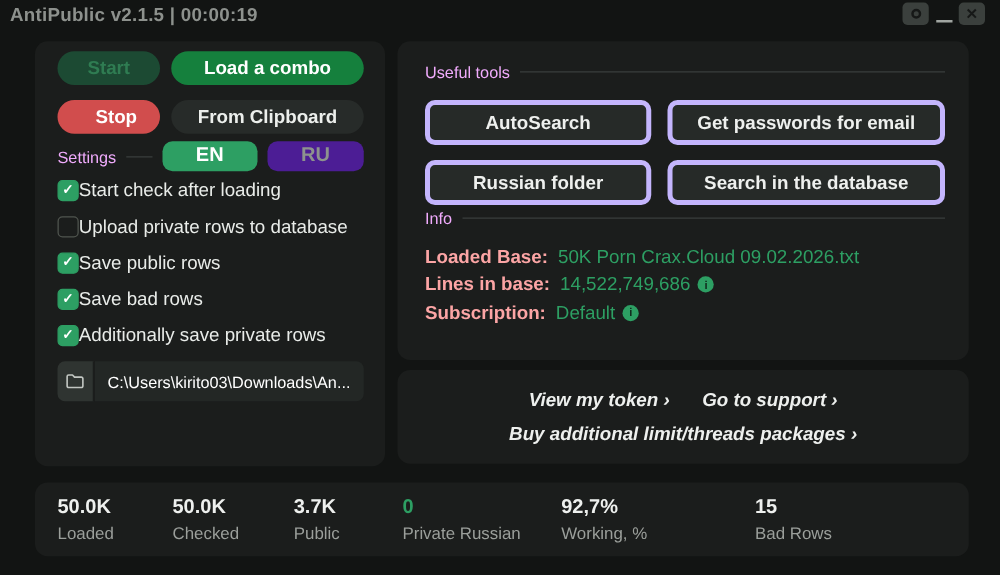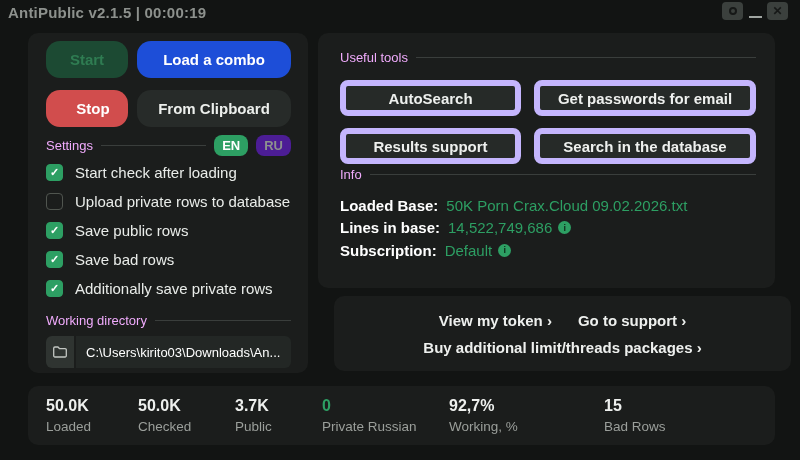--- a/index.html
+++ b/index.html
@@ -21,47 +21,47 @@
   }
   .winbtn.circle { left:722px; }
   .winbtn.close { left:767px; color:#161817; font-size:12px; font-weight:700; line-height:1; }
   .ring { width:8px; height:8px; border:2px solid #161817; border-radius:50%; }
   .minbar { position:absolute; left:749px; top:16px; width:13px; height:2px; background:#a0a5a1; cursor:pointer; }
 
   
   .card { position:absolute; background:#1b1d1c; border-radius:10px; }
   .card-left  { left:28px;  top:33px;  width:280px; height:340px; padding:8px 17px 0 18px; }
   .card-tools { left:318px; top:33px;  width:457px; height:255px; padding:6px 19px 0 22px; }
-  .card-links { left:334px; top:296px; width:457px; height:75px;
-                display:flex; flex-direction:column; align-items:center; justify-content:center; gap:10px; }
+  .card-links { left:318px; top:296px; width:457px; height:75px;
+                display:flex; flex-direction:column; align-items:center; justify-content:center; gap:10px;font-style:italic; }
   .card-stats { left:28px;  top:386px; width:747px; height:59px; }
 
   
   .btn-grid { display:grid; grid-template-columns:82px 1fr; column-gap:9px; row-gap:12px; }
   .btn {
-    height:37px; border:none; border-radius:14px;
+    height:27px; border:none; border-radius:14px;
     font-family:inherit; font-size:15px; font-weight:600; cursor:pointer;
   }
   .btn-start { background:#1c4a33; color:#2f7c52; }
-  .btn-load  { background:#1d4ed8; color:#ffffff; }
+  .btn-load  { background:#15803d; color:#ffffff; }
   .btn-stop  { background:#d14d4d; color:#ffffff;padding-left:12px; }
   .btn-clip  { background:#272b29; color:#ecefec; }
 
   .section-row { display:flex; align-items:center; gap:8px; height:20px; }
   .left-section { margin-top:8px; }
   .section-label { font-size:13px; color:#f0abfc; white-space:nowrap; }
   .rule { flex:1; height:1px; background:#3a3e3c; }
   .pill {
-    border:none; border-radius:8px; padding:3px 8px;
-    font-family:inherit; font-size:13px; font-weight:700; cursor:pointer;
+    border:none; border-radius:8px; padding:3px 27px;
+    font-family:inherit; font-size:16px; font-weight:700; cursor:pointer;
   }
   .pill-en { background:#2d9f63; color:#ffffff; }
   .pill-ru { background:#4c1d95; color:#8d928e; }
 
-  .check-row { display:flex; align-items:center; gap:12px; margin-bottom:12px; cursor:pointer; }
+  .check-row { display:flex; align-items:center; margin-bottom:12px; cursor:pointer; }
   .checks { margin-top:9px; }
   .checkbox {
     width:17px; height:17px; border-radius:4px; flex:0 0 17px;
     border:1.5px solid #50554f; background:transparent;
     display:flex; align-items:center; justify-content:center;
   }
   .checkbox.checked { background:#2d9f63; border-color:#2d9f63; }
   .checkbox.checked::after { content:"✓"; color:#fff; font-size:11px; font-weight:700; line-height:1; }
   .check-label { font-size:15px; color:#e9ece9; }
 
@@ -74,27 +74,27 @@
   }
   .path-text {
     flex:1; background:#232725; border-radius:0 6px 6px 0;
     display:flex; align-items:center; padding-left:10px;
     font-size:13px; color:#ffffff; white-space:nowrap; overflow:hidden;
   }
 
   
   .tools-grid { margin-top:13px; display:grid; grid-template-columns:181px 1fr; column-gap:13px; row-gap:12px; }
   .tool-btn {
-    height:36px; background:#262a28; border:6px solid #c4b5fd; border-radius:8px;
+    height:36px; background:#262a28; border:4px solid #c4b5fd; border-radius:8px;
     font-family:inherit; font-size:15px; font-weight:600; color:#eef0ee; cursor:pointer;
   }
   .info-section { margin-top:0; }
   .info-rows { margin-top:10px; }
   .info-row { display:flex; align-items:center; height:22.5px; font-size:15px; }
-  .info-label { font-weight:700; color:#ffffff; margin-right:8px; }
+  .info-label { font-weight:700; color:#fca5a5; margin-right:8px; }
   .info-value { color:#2d9f63; }
   .info-icon {
     width:13px; height:13px; margin-left:6px; border-radius:50%;
     background:#2d9f63; color:#10291c; font-size:9px; font-weight:700;
     display:inline-flex; align-items:center; justify-content:center; cursor:pointer;
   }
 
   
   .links-line { display:flex; gap:26px; }
   .link { font-size:15px; font-weight:600; color:#eef0ee; cursor:pointer; white-space:nowrap; }
@@ -154,43 +154,39 @@
     <div class="check-row">
       <span class="checkbox checked"></span>
       <span class="check-label">Save bad rows</span>
     </div>
     <div class="check-row">
       <span class="checkbox checked"></span>
       <span class="check-label">Additionally save private rows</span>
     </div>
   </div>
 
-  <div class="section-row wd-section">
-    <span class="section-label">Working directory</span>
-    <span class="rule"></span>
-  </div>
   <div class="path-row">
     <button class="folder-btn">
       <svg width="16" height="14" viewBox="0 0 16 14" fill="none" stroke="#c2c6c2" stroke-width="1.3" stroke-linejoin="round">
         <path d="M1.7 3.2 a1.2 1.2 0 0 1 1.2-1.2 h3.1 l1.6 1.7 h5.5 a1.2 1.2 0 0 1 1.2 1.2 v5.9 a1.2 1.2 0 0 1 -1.2 1.2 h-10.2 a1.2 1.2 0 0 1 -1.2-1.2 z"></path>
       </svg>
     </button>
     <div class="path-text">C:\Users\kirito03\Downloads\An...</div>
   </div>
 </div>
 
 <div class="card card-tools">
   <div class="section-row left-section">
     <span class="section-label">Useful tools</span>
     <span class="rule"></span>
   </div>
   <div class="tools-grid">
     <button class="tool-btn">AutoSearch</button>
     <button class="tool-btn">Get passwords for email</button>
-    <button class="tool-btn">Results support</button>
+    <button class="tool-btn">Russian folder</button>
     <button class="tool-btn">Search in the database</button>
   </div>
 
   <div class="section-row info-section">
     <span class="section-label">Info</span>
     <span class="rule"></span>
   </div>
   <div class="info-rows">
     <div class="info-row">
       <span class="info-label">Loaded Base:</span>

